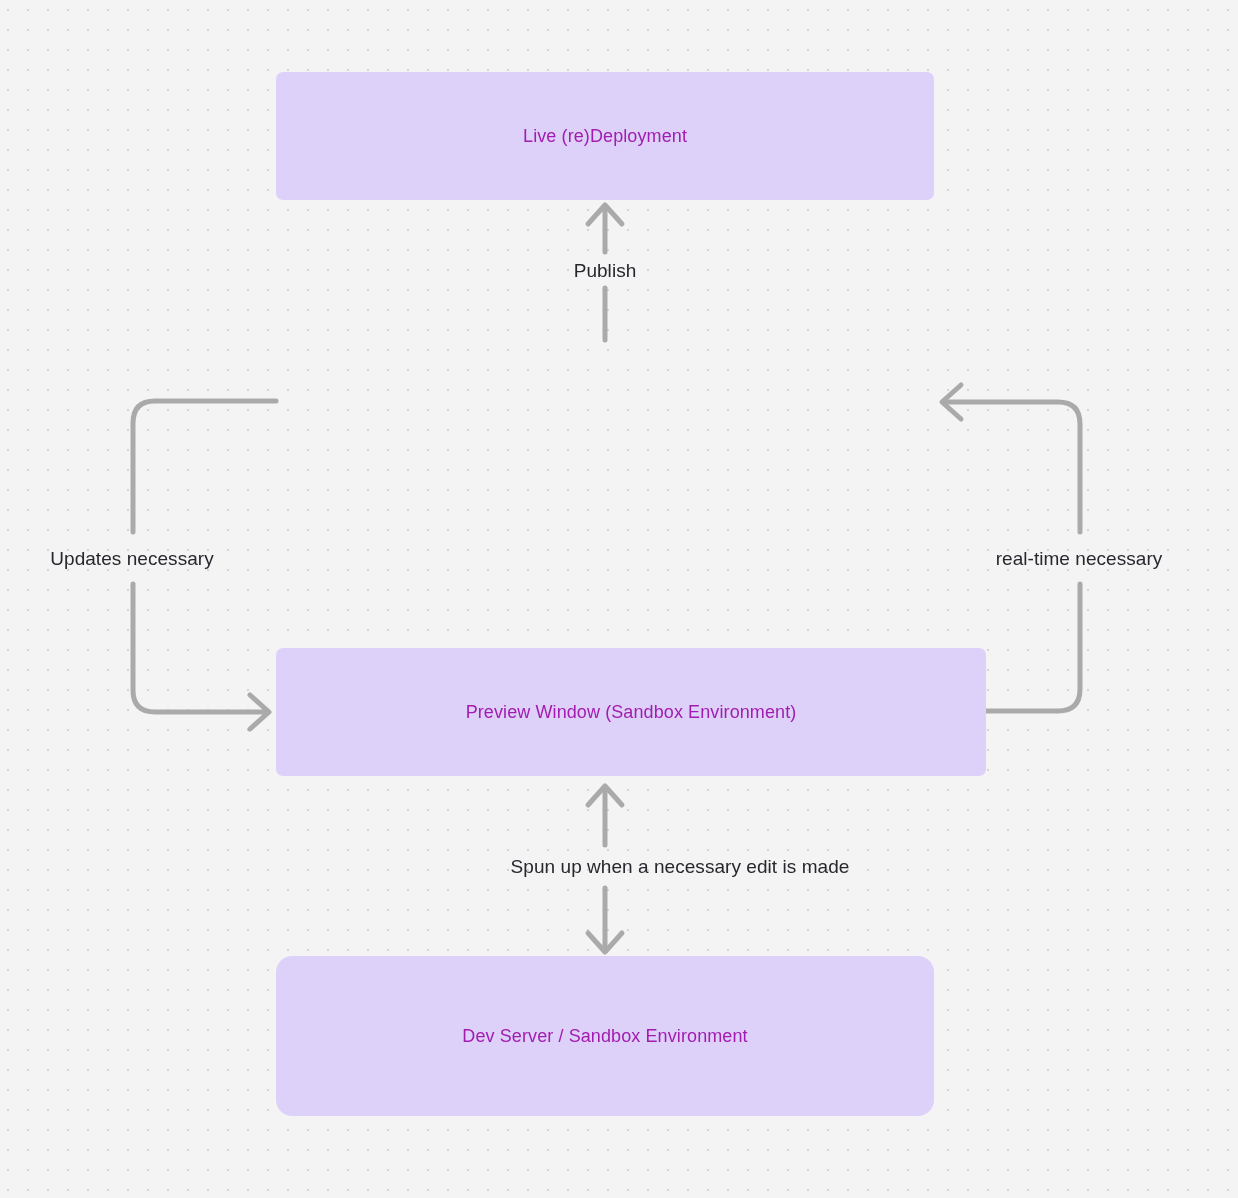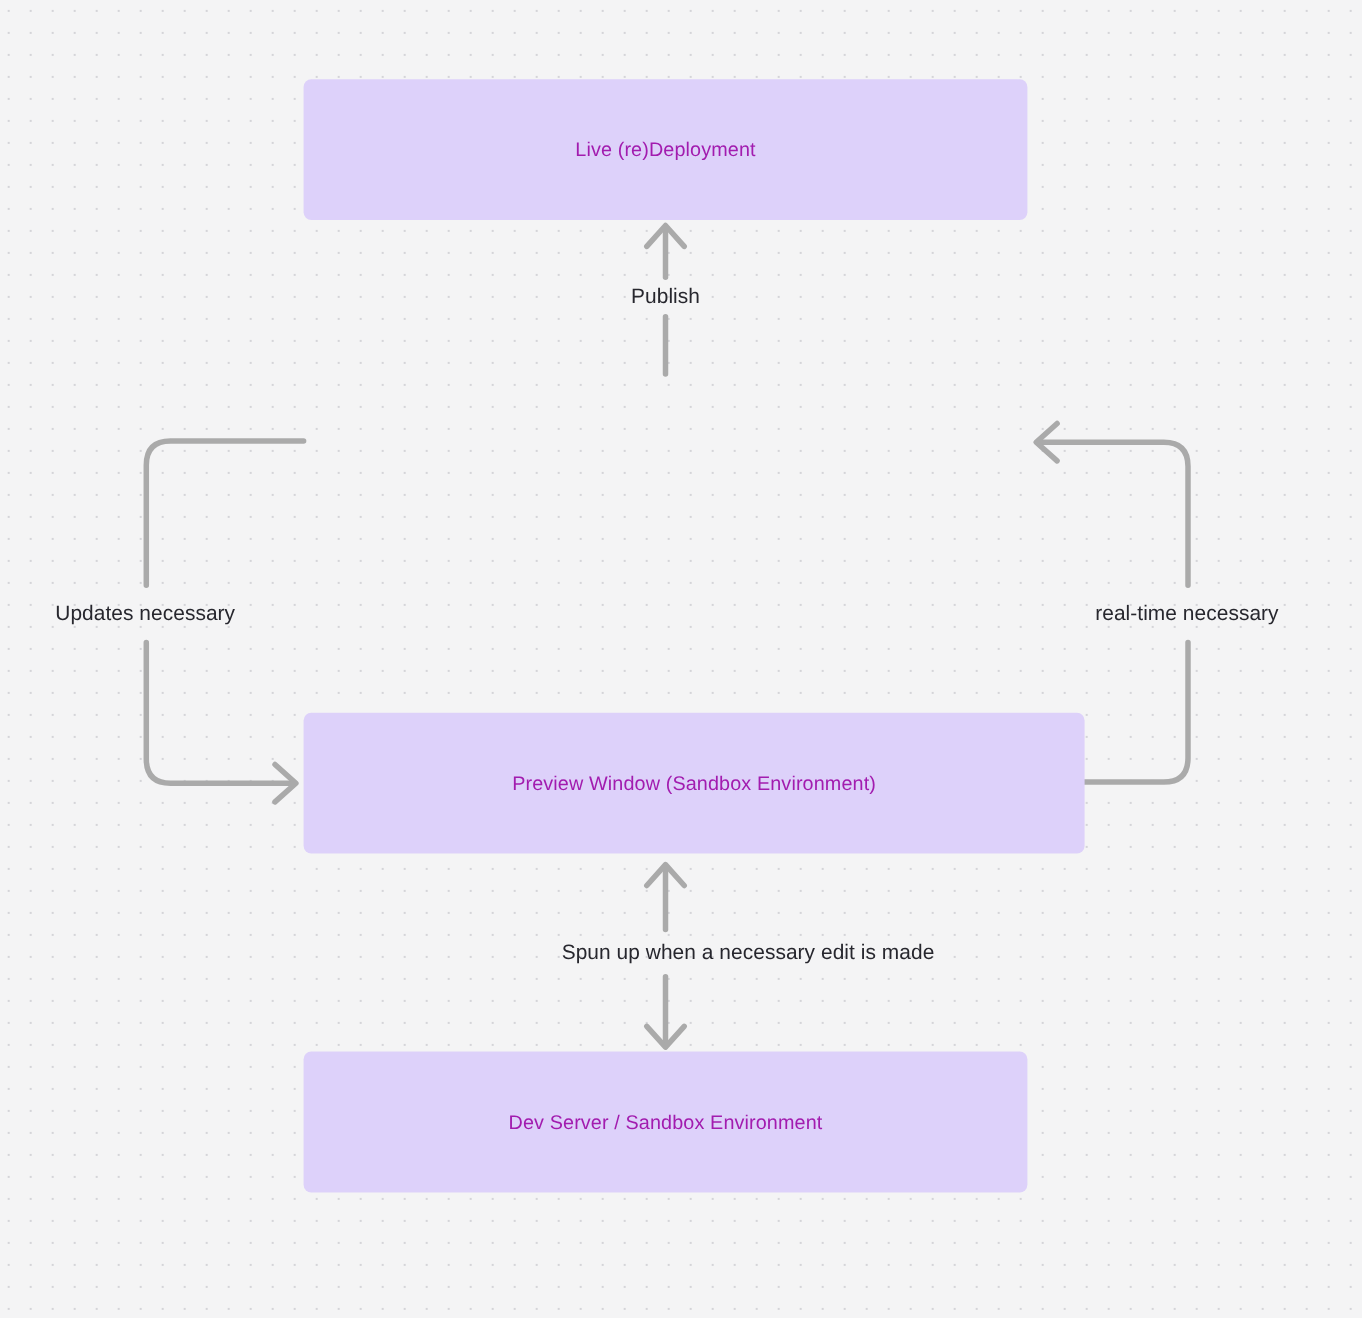--- a/index.html
+++ b/index.html
@@ -96,21 +96,21 @@
 
   <div class="node" style="left:276px; top:72px; width:658px; height:128px;">
     <span class="node-label">Live (re)Deployment</span>
   </div>
 
 
   <div class="node" style="left:276px; top:648px; width:710px; height:128px;">
     <span class="node-label">Preview Window (Sandbox Environment)</span>
   </div>
 
-  <div class="node" style="left:276px; top:956px; width:658px; height:128px;">
+  <div class="node" style="left:276px; top:956px; width:658px; height:160px;border-radius:16px;">
     <span class="node-label">Dev Server / Sandbox Environment</span>
   </div>
 
   <div class="edge-label" style="left:605px; top:270px;">Publish</div>
 
   <div class="edge-label" style="left:132px; top:558px;">Updates necessary</div>
 
   <div class="edge-label" style="left:1079px; top:558px;">real-time necessary</div>
 
   <div class="edge-label" style="left:640px; top:866px;margin-left:40px;">Spun up when a necessary edit is made</div>

